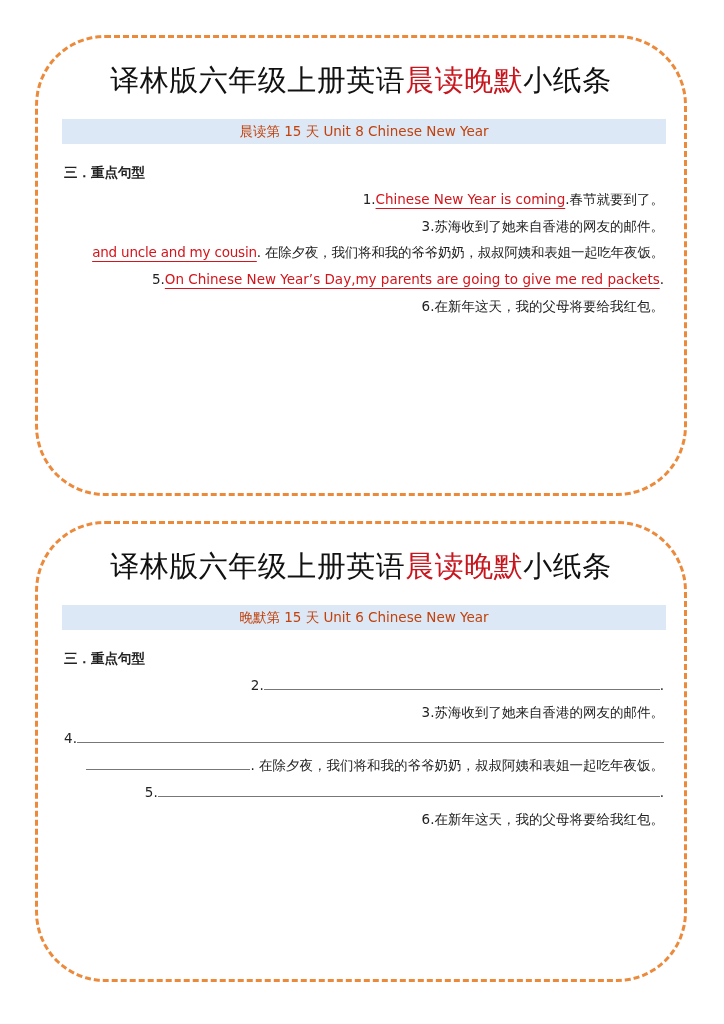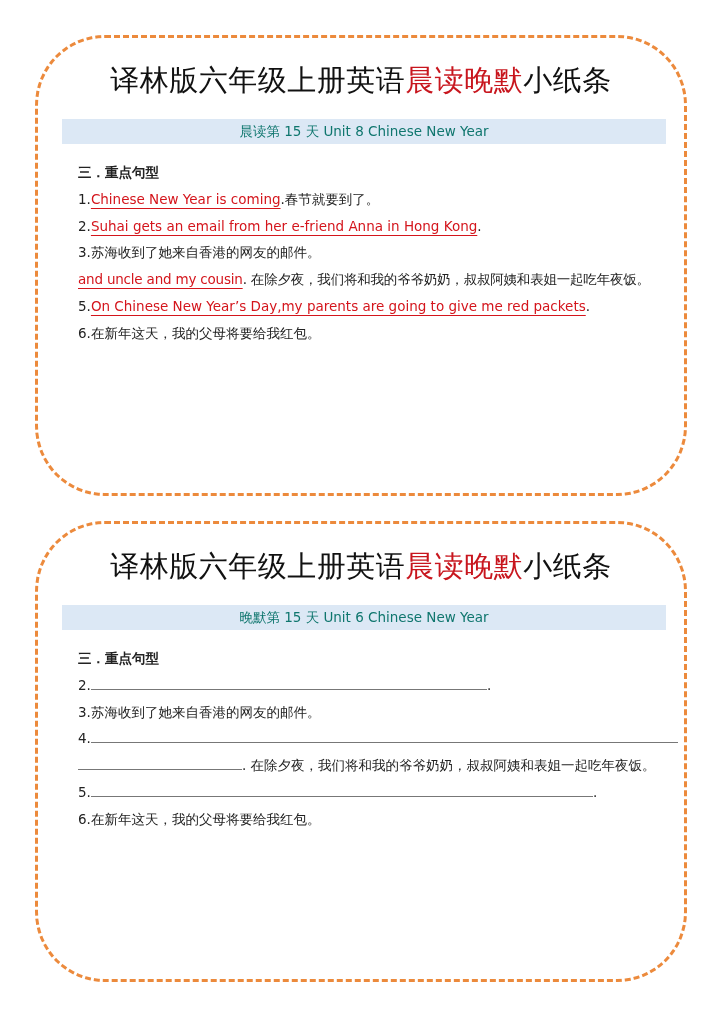--- a/index.html
+++ b/index.html
@@ -8,39 +8,38 @@
   .card { position: absolute; left: 35px; width: 652px; box-sizing: border-box;
           border: 3px dashed #ec8a3c; border-radius: 70px; }
   .card.c1 { top: 35px; height: 461px; }
   .card.c2 { top: 521px; height: 461px; }
   .title { position: absolute; left: 0; right: 0; top: 23px; text-align: center;
            font-size: 29px; font-weight: normal; color: #111; letter-spacing: 0.5px;
            font-family: Liberation Serif, serif; }
   .title .hl { color: #c8161e; }
   .banner { position: absolute; left: 24px; width: 604px; top: 81px; height: 25px;
             background: #dce8f5; text-align: center; font-size: 13.5px; line-height: 25px;
-            color: #0f766e; font-family: "DejaVu Sans", sans-serif; }
-  .content { position: absolute; left: 40px; top: 121px; right: 20px;
+            color: #c2410c; font-family: "DejaVu Sans", sans-serif; }
+  .content { position: absolute; left: 26px; top: 121px; right: 20px;
              font-size: 13.5px; line-height: 26.8px; font-family: "DejaVu Sans", sans-serif; color: #222; }
   .section { font-weight: bold; margin-bottom: 0px; }
-  .line { white-space: nowrap; }
+  .line { white-space: nowrap; text-align: right; }
   .en { color: #d4151c; text-decoration: underline; text-decoration-color: #d4151c;
         text-underline-offset: 4px; }
   .blank { display: inline-block; border-bottom: 1.5px solid #777; height: 17px; vertical-align: baseline; }
 </style>
 </head>
 <body>
 
 <div class="card c1">
   <div class="title"><span>译林版六年级上册英语</span><span class="hl">晨读晚默</span><span>小纸条</span></div>
   <div class="banner">晨读第 15 天  Unit 8 Chinese New Year</div>
   <div class="content">
     <div class="section">三．重点句型</div>
     <div class="line"><span>1.</span><span class="en">Chinese New Year is coming</span><span>.春节就要到了。</span></div>
-    <div class="line"><span>2.</span><span class="en">Suhai gets an email from her e-friend Anna in Hong Kong</span><span>.</span></div>
     <div class="line"><span>3.</span><span>苏海收到了她来自香港的网友的邮件。</span></div>
     <div class="line" style="letter-spacing:-0.2px"><span class="en">and uncle and my cousin</span><span>. 在除夕夜，我们将和我的爷爷奶奶，叔叔阿姨和表姐一起吃年夜饭。</span></div>
     <div class="line"><span>5.</span><span class="en">On Chinese New Year’s Day,my parents are going to give me red packets</span><span>.</span></div>
     <div class="line"><span>6.</span><span>在新年这天，我的父母将要给我红包。</span></div>
   </div>
 </div>
 
 <div class="card c2">
   <div class="title"><span>译林版六年级上册英语</span><span class="hl">晨读晚默</span><span>小纸条</span></div>
   <div class="banner">晚默第 15 天  Unit 6 Chinese New Year</div>

